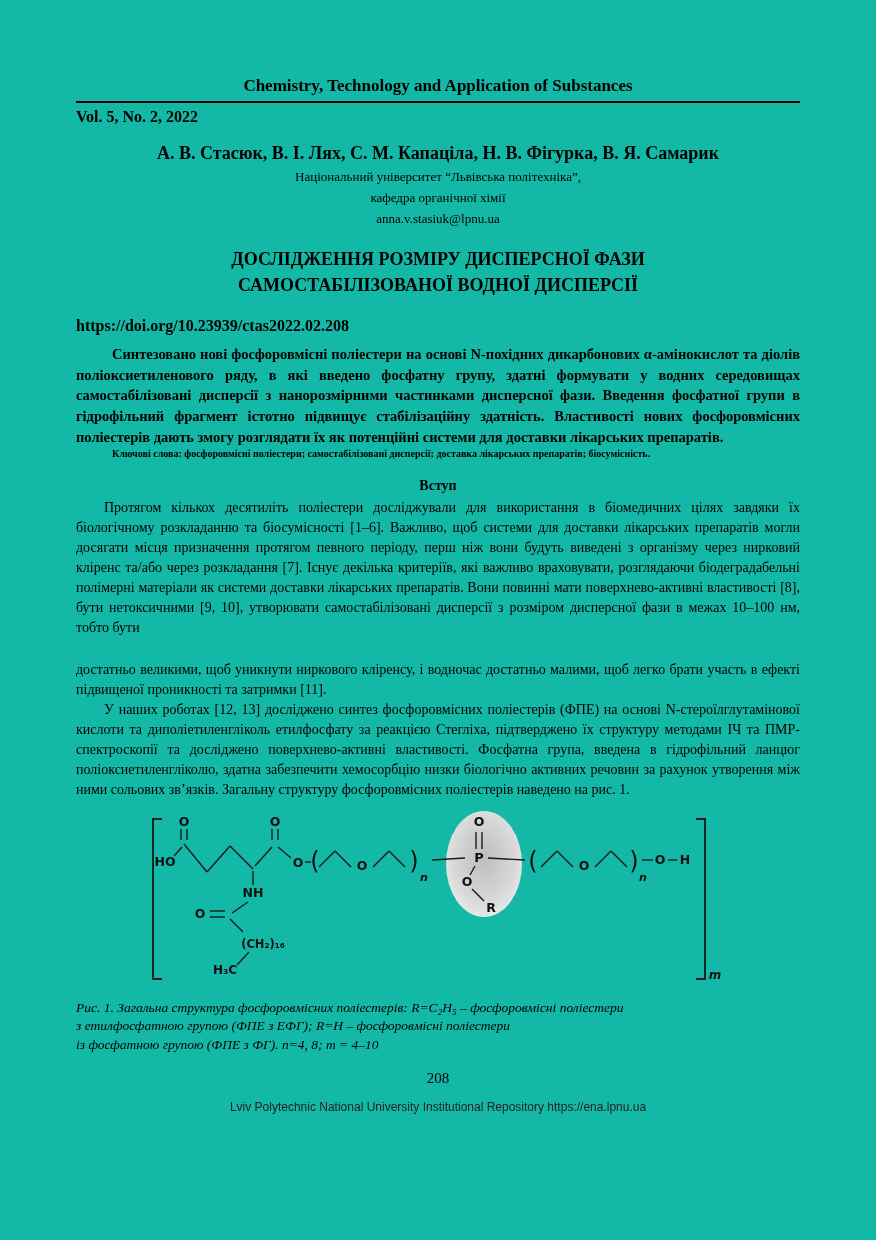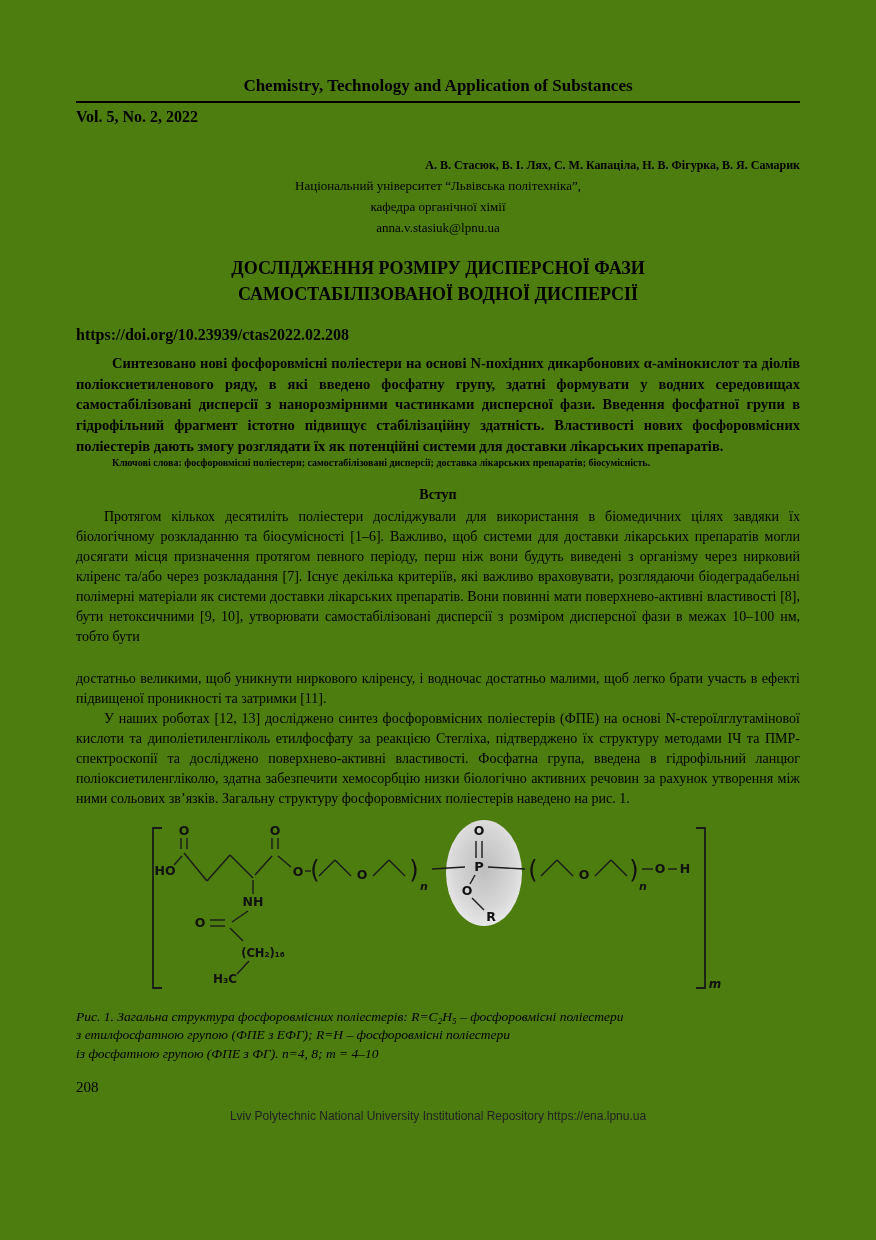--- a/index.html
+++ b/index.html
@@ -1,44 +1,44 @@
 <!DOCTYPE html>
 <html><head>
 <meta charset="utf-8">
 <style>
   * { box-sizing: border-box; }
   html, body { margin: 0; padding: 0; background: #ffffff; }
   body { width: 876px; font-family: "Liberation Serif", "DejaVu Serif", serif; color: #000; }
-  .page { width: 876px; height: 1240px; background: #4d7c0f; padding: 76px 76px 0 76px; overflow: hidden; position: relative; }
+  .page { width: 876px; height: 1240px; background: #14b8a6; padding: 76px 76px 0 76px; overflow: hidden; position: relative; }
 
   .journal-header { text-align: center; font-weight: bold; font-size: 17px; }
   .header-rule { border-bottom: 2px solid #000; margin-top: 5px; }
   .vol { font-weight: bold; font-size: 16px; margin-top: 5px; }
 
-  .authors { text-align: right; font-weight: bold; font-size: 12px; margin-top: 32px; }
+  .authors { text-align: center; font-weight: bold; font-size: 18px; margin-top: 17px; }
   .affil { text-align: center; font-size: 13px; margin-top: 5px; }
 
   .title { text-align: center; font-weight: bold; font-size: 18px; line-height: 1.45; margin: 19px 0 0 0; }
 
   .doi { font-weight: bold; font-size: 16px; margin-top: 19px; }
 
   .abstract { font-weight: bold; font-size: 14.5px; line-height: 1.42; text-align: justify; text-indent: 36px; margin: 9px 0 0 0; }
   .keywords { font-weight: bold; font-size: 10px; line-height: 1.42; text-align: justify; text-indent: 36px; margin: 0; }
 
   .columns { display: flex; gap: 22px; margin-top: 15px; font-size: 14px; line-height: 1.43; flex-direction: column; }
   .col { flex: 1; text-align: justify; }
   .section-heading { text-align: center; font-weight: bold; font-size: 14px; margin: 0 0 2px 0; }
   .col p { margin: 0; }
   .col p.indent { text-indent: 28px; }
 
   .figure { text-align: center; margin-top: 8px; }
   .figure svg { display: block; margin: 0 auto; }
   .caption { font-style: italic; font-size: 13.5px; text-align: left; line-height: 1.38; margin-top: 5px; }
 
-  .page-number { font-size: 15px; margin-top: 16px; }
+  .page-number { text-align: center; font-size: 15px; margin-top: 16px; }
   .footer { text-align: center; font-family: "Liberation Sans", "DejaVu Sans", sans-serif; font-size: 12px; color: #222; margin-top: 13px; }
 </style>
 </head>
 <body>
 
 <div class="page">
 
   <div class="journal-header">Chemistry, Technology and Application of Substances</div>
   <div class="header-rule"></div>
   <div class="vol">Vol. 5, No. 2, 2022</div>

